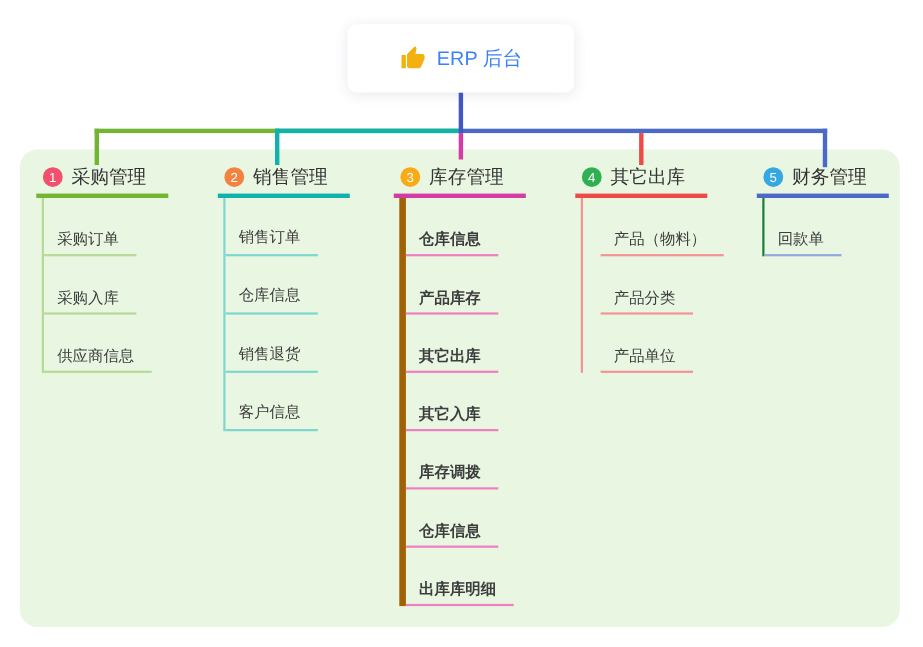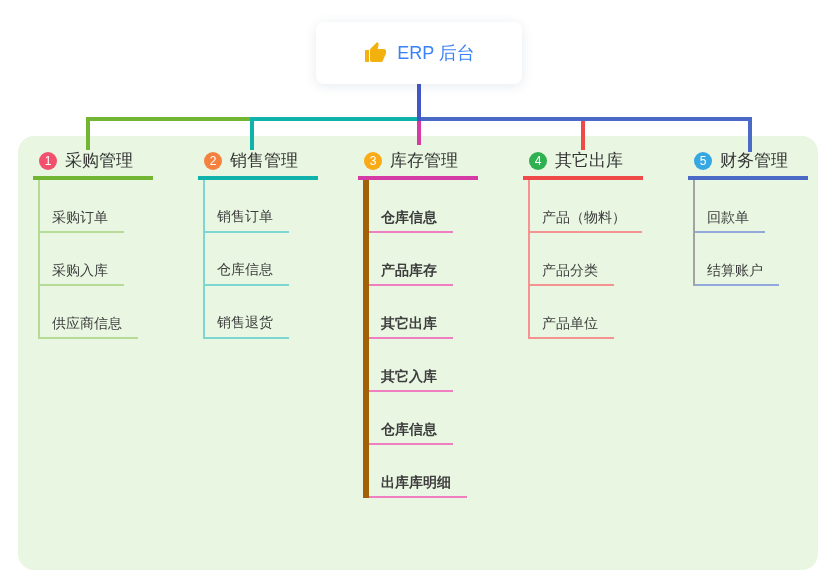--- a/index.html
+++ b/index.html
@@ -33,26 +33,26 @@
   .b2 .badge{background:#f5813f;}
   .b3 .badge{background:#f9aa15;}
   .b4 .badge{background:#2fb151;}
   .b5 .badge{background:#35a7e2;}
 
   .children{margin-left:5px;}
   .b1 .children{border-left:2px solid #b5db96;}
   .b2 .children{border-left:2px solid #7ed6d0;font-family:Liberation Mono, monospace;}
   .b3 .children{border-left:6px solid #a16207;font-weight:bold;}
   .b4 .children{border-left:2px solid #f59392;}
-  .b5 .children{border-left:2px solid #a3a3a3;text-align:right;}
+  .b5 .children{border-left:2px solid #15803d;text-align:right;}
   .child{display:table;white-space:nowrap;padding:30px 16px 6px 12px;font-size:14px;line-height:15px;color:#3d3d3d;}
   .b1 .child{border-bottom:2px solid #b5db96;}
   .b2 .child{border-bottom:2px solid #7ed6d0;}
   .b3 .child{border-bottom:2px solid #f07fc2;}
-  .b4 .child{border-bottom:2px solid #f59392;}
+  .b4 .child{border-bottom:2px solid #f59392;margin-left:16px;}
   .b5 .child{border-bottom:2px solid #93a9dc;}
 </style>
 </head>
 <body>
 
 <div class="canvas">
 
   <div class="panel"></div>
 
   <div class="seg c-green" style="left:86px;top:117px;width:335px;height:4px;"></div>
@@ -88,33 +88,35 @@
 
   <div class="branch b2" style="left:198px;">
     <div class="branch-header">
       <span class="badge">2</span>
       <span>销售管理</span>
     </div>
     <div class="children">
       <div class="child">销售订单</div>
       <div class="child">仓库信息</div>
       <div class="child">销售退货</div>
+      <div class="child">客户信息</div>
     </div>
   </div>
 
   <div class="branch b3" style="left:358px;">
     <div class="branch-header">
       <span class="badge">3</span>
       <span>库存管理</span>
     </div>
     <div class="children">
       <div class="child">仓库信息</div>
       <div class="child">产品库存</div>
       <div class="child">其它出库</div>
       <div class="child">其它入库</div>
+      <div class="child">库存调拨</div>
       <div class="child">仓库信息</div>
       <div class="child">出库库明细</div>
     </div>
   </div>
 
   <div class="branch b4" style="left:523px;">
     <div class="branch-header">
       <span class="badge">4</span>
       <span>其它出库</span>
     </div>
@@ -125,17 +127,16 @@
     </div>
   </div>
 
   <div class="branch b5" style="left:688px;">
     <div class="branch-header">
       <span class="badge">5</span>
       <span>财务管理</span>
     </div>
     <div class="children">
       <div class="child">回款单</div>
-      <div class="child">结算账户</div>
     </div>
   </div>
 
 </div>
 
 </body></html>

